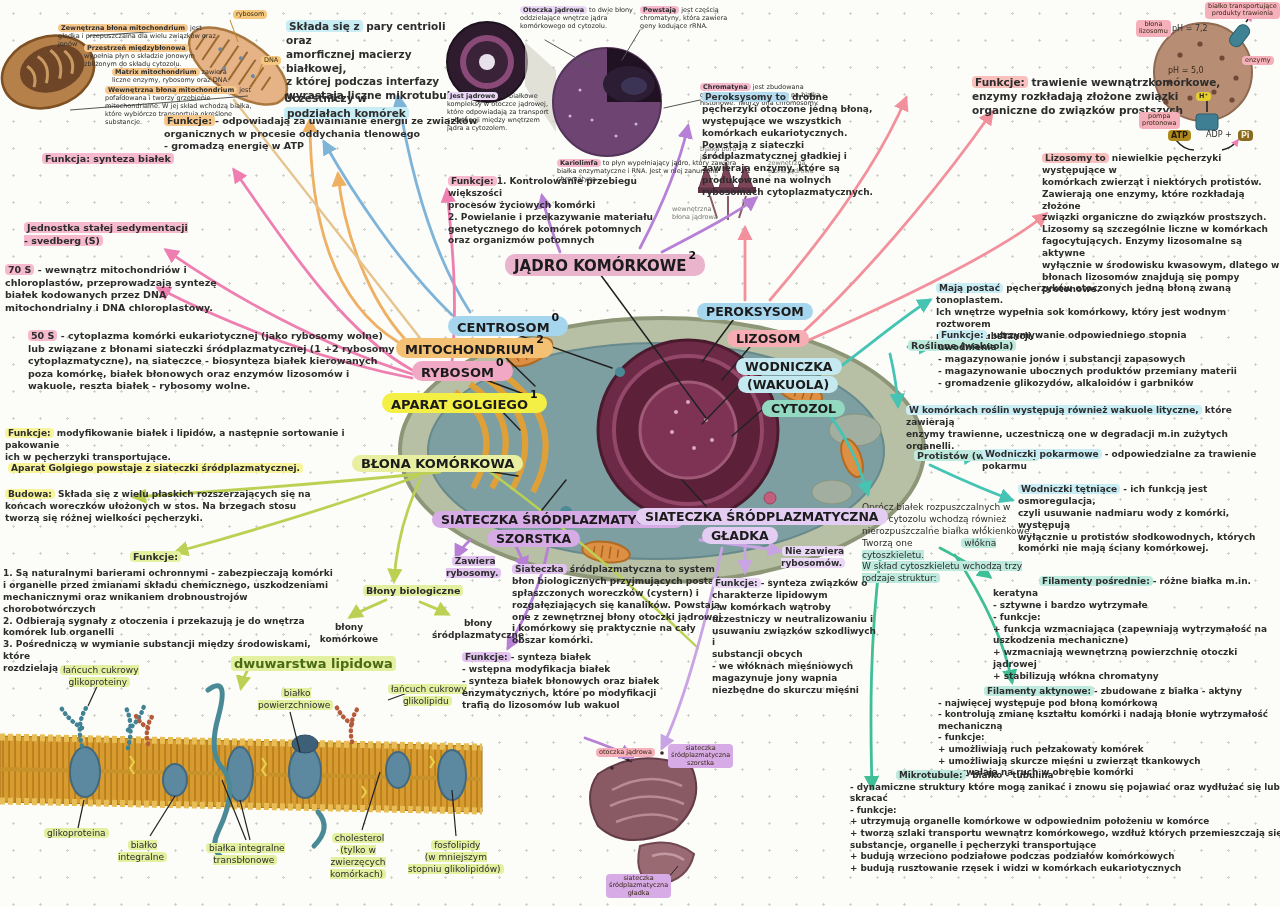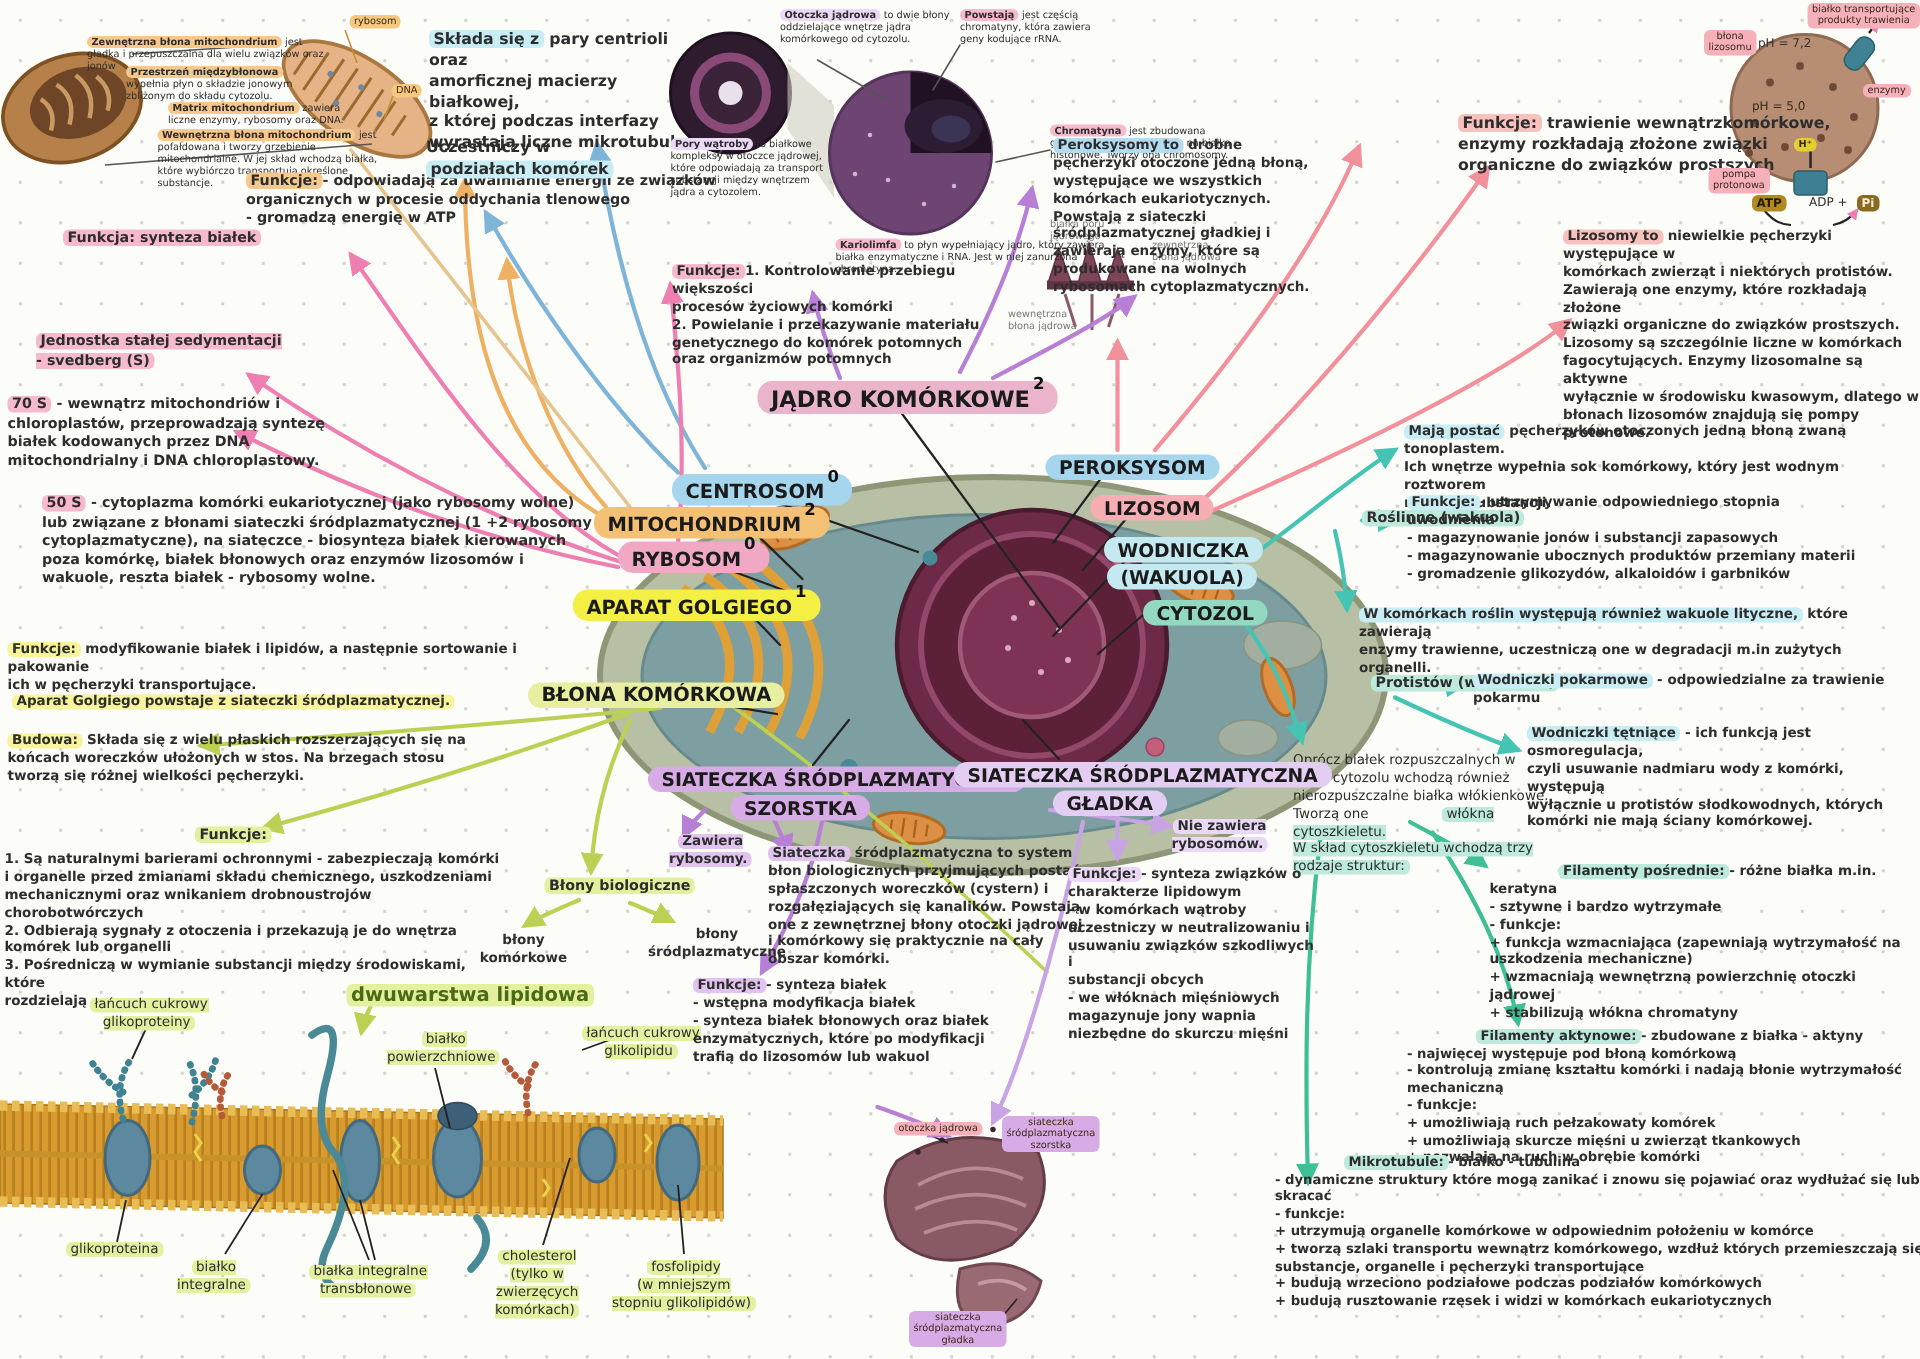--- a/index.html
+++ b/index.html
@@ -370,21 +370,21 @@
 białek kodowanych przez DNA
 mitochondrialny i DNA chloroplastowy.</span></div>
 <div class="t b" style="left:28px;top:330px;width:400px"><span class="hl hl-pink">50 S</span><span> - cytoplazma komórki eukariotycznej (jako rybosomy wolne)
 lub związane z błonami siateczki śródplazmatycznej (1 +2 rybosomy
 cytoplazmatyczne), na siateczce - biosynteza białek kierowanych
 poza komórkę, białek błonowych oraz enzymów lizosomów i
 wakuole, reszta białek - rybosomy wolne.</span></div>
 
 <div class="t tiny" style="left:520px;top:7px;width:122px"><span class="hl hl-lav">Otoczka jądrowa</span><span> to dwie błony oddzielające wnętrze jądra komórkowego od cytozolu.</span></div>
 <div class="t tiny" style="left:640px;top:7px;width:105px"><span class="hl hl-pink">Powstają</span><span> jest częścią chromatyny, która zawiera geny kodujące rRNA.</span></div>
-<div class="t tiny" style="left:447px;top:93px;width:108px"><span class="hl hl-lav">Pory wątroby</span><span> to białkowe kompleksy w otoczce jądrowej, które odpowiadają za transport substancji między wnętrzem jądra a cytozolem.</span></div>
+<div class="t tiny" style="left:447px;top:93px;width:108px"><span class="hl hl-lav">Jest jądrowe</span><span> to białkowe kompleksy w otoczce jądrowej, które odpowiadają za transport substancji między wnętrzem jądra a cytozolem.</span></div>
 <div class="t tiny" style="left:557px;top:160px;width:192px"><span class="hl hl-pink">Kariolimfa</span><span> to płyn wypełniający jądro, który zawiera białka enzymatyczne i RNA. Jest w niej zanurzona chromatyna.</span></div>
 <div class="t tiny" style="left:700px;top:84px;width:122px"><span class="hl hl-pink">Chromatyna</span><span> jest zbudowana głównie z DNA nawiniętego na białka histonowe. Tworzy ona chromosomy.</span></div>
 <div class="t tiny" style="left:700px;top:146px;width:70px;color:#777"><span>białka poru jądrowego</span></div>
 <div class="t tiny" style="left:768px;top:160px;width:54px;color:#777"><span>zewnętrzna
 błona jądrowa</span></div>
 <div class="t tiny" style="left:672px;top:206px;width:54px;color:#777"><span>wewnętrzna
 błona jądrowa</span></div>
 <div class="t b sm" style="left:448px;top:176px;width:230px"><span class="hl hl-pink">Funkcje:</span><span>1. Kontrolowanie przebiegu większości
 procesów życiowych komórki
 2. Powielanie i przekazywanie materiału

